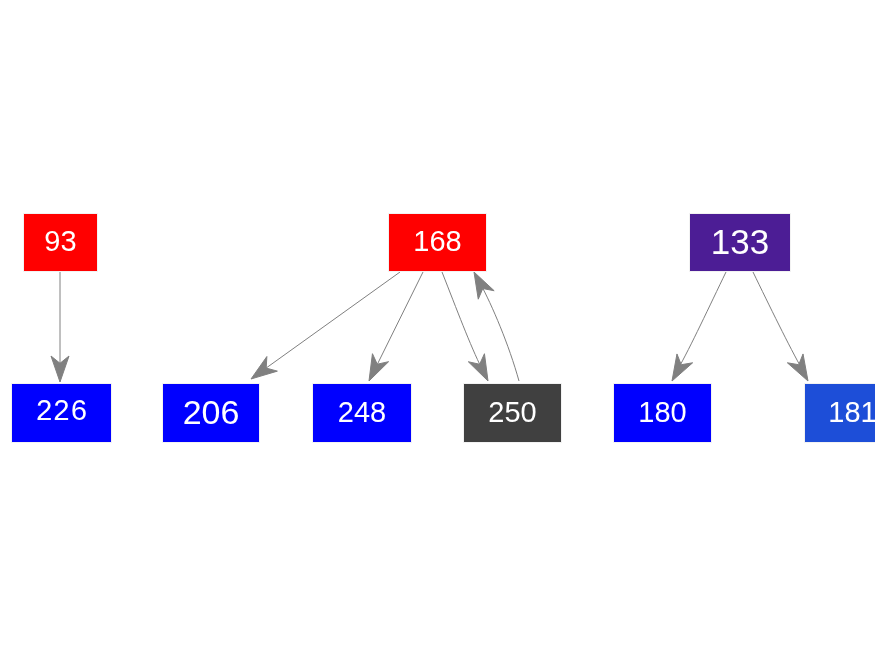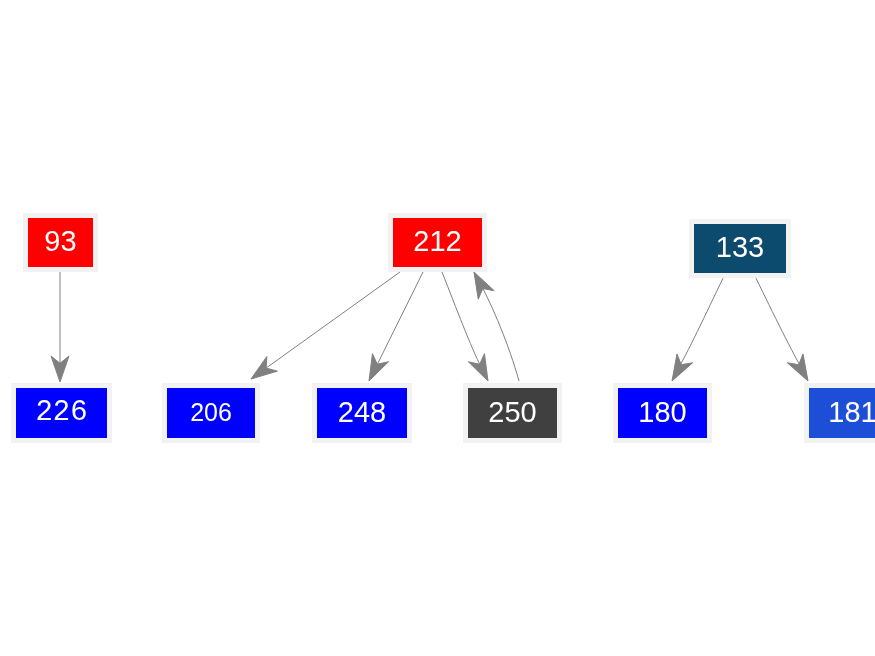--- a/index.html
+++ b/index.html
@@ -25,21 +25,21 @@
     width: 875px;
     height: 656px;
     pointer-events: none;
   }
   .node {
     position: absolute;
     box-sizing: border-box;
     display: flex;
     align-items: center;
     justify-content: center;
-    border: 5px solid #701a75;
+    border: 1px solid #701a75;
     color: #ffffff;
     font-family: "Liberation Sans", sans-serif;
     font-size: 29px;
     line-height: 1;
     letter-spacing: 0px;
     user-select: none;
   }
   .node-label {
     display: block;
     transform: translateY(-1px);
@@ -69,29 +69,29 @@
         <polygon points="672.00,381.00 692.64,362.80 681.22,364.71 676.97,353.94" fill="#808080" stroke="#808080" stroke-width="1"></polygon>
         <polygon points="808.00,381.00 803.03,353.94 798.78,364.71 787.36,362.80" fill="#808080" stroke="#808080" stroke-width="1"></polygon>
       </g>
   </svg>
 
   <div id="nodes-layer">
       <div class="node" style="left: 23px; top: 213px; width: 75px; height: 59px; background: rgb(255, 0, 0); border-color: rgb(242, 242, 242); color: rgb(255, 255, 255); font-size: 29px;">
         <span class="node-label">93</span>
       </div>
       <div class="node" style="left: 388px; top: 213px; width: 99px; height: 59px; background: rgb(255, 0, 0); border-color: rgb(242, 242, 242); color: rgb(255, 255, 255); font-size: 29px;">
-        <span class="node-label">212</span>
+        <span class="node-label">168</span>
       </div>
-      <div class="node" style="left: 689px; top: 219px; width: 102px; height: 59px; background: #0c4a6e; border-color: rgb(242, 242, 242); color: rgb(255, 255, 255); font-size: 29px;">
+      <div class="node" style="left: 689px; top: 213px; width: 102px; height: 59px; background: #4c1d95; border-color: rgb(242, 242, 242); color: rgb(255, 255, 255); font-size: 35px;">
         <span class="node-label">133</span>
       </div>
       <div class="node" style="left: 11px; top: 383px; width: 101px; height: 60px; background: rgb(0, 0, 255); border-color: rgb(242, 242, 242); color: rgb(255, 255, 255); font-size: 29px; font-family: Liberation Mono, monospace;">
         <span class="node-label">226</span>
       </div>
-      <div class="node" style="left: 162px; top: 383px; width: 98px; height: 60px; background: rgb(0, 0, 255); border-color: rgb(242, 242, 242); color: rgb(255, 255, 255); font-size: 25px;">
+      <div class="node" style="left: 162px; top: 383px; width: 98px; height: 60px; background: rgb(0, 0, 255); border-color: rgb(242, 242, 242); color: rgb(255, 255, 255); font-size: 34px;">
         <span class="node-label">206</span>
       </div>
       <div class="node" style="left: 312px; top: 383px; width: 100px; height: 60px; background: rgb(0, 0, 255); border-color: rgb(242, 242, 242); color: rgb(255, 255, 255); font-size: 29px; align-items: center;">
         <span class="node-label">248</span>
       </div>
       <div class="node" style="left: 463px; top: 383px; width: 99px; height: 60px; background: #404040; border-color: rgb(242, 242, 242); color: rgb(255, 255, 255); font-size: 29px;">
         <span class="node-label">250</span>
       </div>
       <div class="node" style="left: 613px; top: 383px; width: 99px; height: 60px; background: rgb(0, 0, 255); border-color: rgb(242, 242, 242); color: rgb(255, 255, 255); font-size: 29px; text-align: center;">
         <span class="node-label">180</span>

